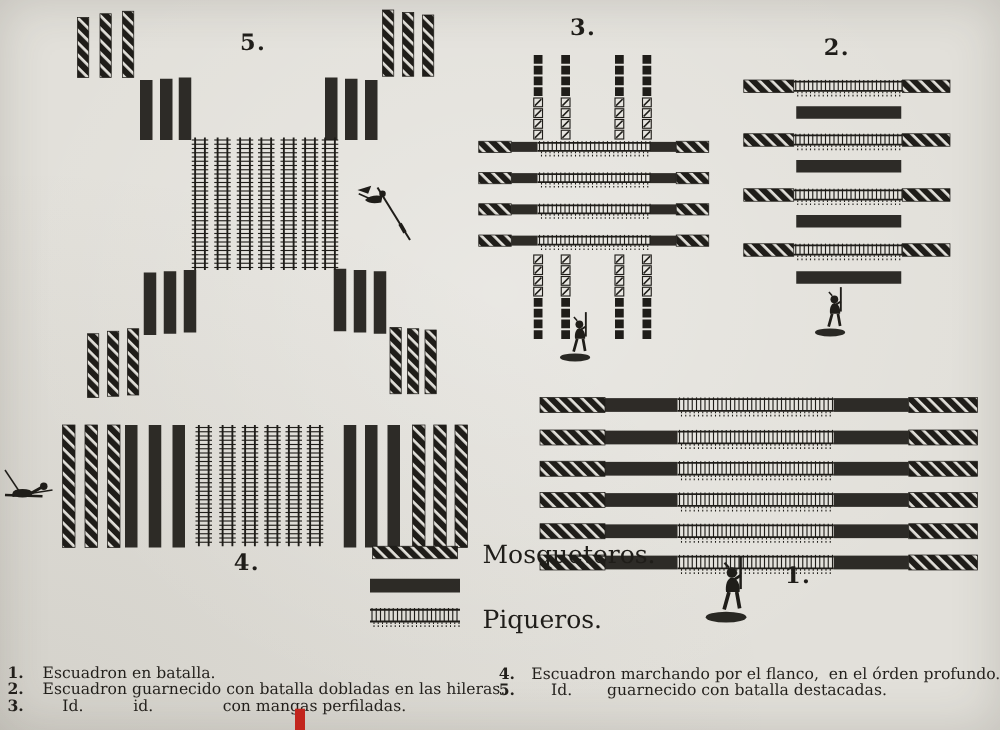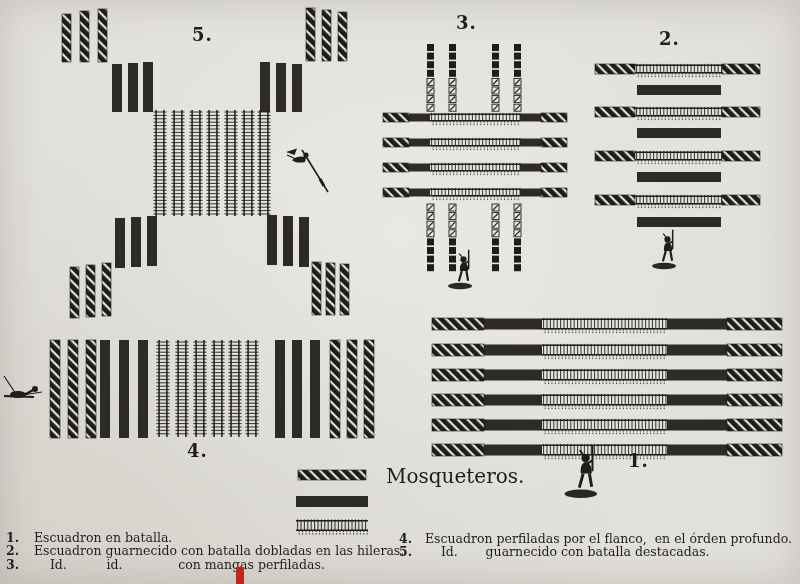--- a/index.html
+++ b/index.html
@@ -9,21 +9,21 @@
     background:#e2e0da;
     background-image:radial-gradient(ellipse at 50% 40%, rgba(255,255,255,.25), rgba(0,0,0,0) 70%),
                      radial-gradient(ellipse at 0% 100%, rgba(90,85,70,.10), rgba(0,0,0,0) 55%);
     box-shadow:inset 0 0 40px rgba(60,55,45,.18);
   }
   #diagram{position:absolute;left:0;top:0;}
   .fnum{
     position:absolute;font-size:18px;font-weight:bold;color:#1f1d19;
     letter-spacing:1px;
   }
-  #legend{position:absolute;left:296px;top:463px;width:230px;}
+  #legend{position:absolute;left:296px;top:430px;width:230px;}
   .leg-row{display:flex;align-items:center;height:26px;}
   .leg-row svg{flex:0 0 auto;}
   .leg-label{margin-left:14px;font-size:20px;color:#1f1d19;white-space:nowrap;}
   .captions{position:absolute;font-size:12.5px;color:#221f1b;line-height:13.4px;}
   #captions-left{left:6px;top:531px;width:392px;}
   #captions-right{left:399px;top:532px;width:398px;}
   .cap-line{display:flex;}
   .cnum{flex:0 0 28px;font-weight:bold;}
   #captions-right .cnum{flex-basis:26px;}
   .ctext{white-space:pre;}
@@ -1715,40 +1715,41 @@
             <line x1="47.39999999999999" y1="13.7" x2="47.39999999999999" y2="17.8" stroke="#1f1d19" stroke-width="0.85" stroke-dasharray="1.4 1.1"></line>
             <line x1="50.79999999999999" y1="13.7" x2="50.79999999999999" y2="17.8" stroke="#1f1d19" stroke-width="0.85" stroke-dasharray="1.4 1.1"></line>
             <line x1="54.19999999999999" y1="13.7" x2="54.19999999999999" y2="17.8" stroke="#1f1d19" stroke-width="0.85" stroke-dasharray="1.4 1.1"></line>
             <line x1="57.59999999999999" y1="13.7" x2="57.59999999999999" y2="17.8" stroke="#1f1d19" stroke-width="0.85" stroke-dasharray="1.4 1.1"></line>
             <line x1="60.999999999999986" y1="13.7" x2="60.999999999999986" y2="17.8" stroke="#1f1d19" stroke-width="0.85" stroke-dasharray="1.4 1.1"></line>
             <line x1="64.39999999999999" y1="13.7" x2="64.39999999999999" y2="17.8" stroke="#1f1d19" stroke-width="0.85" stroke-dasharray="1.4 1.1"></line>
             <line x1="67.8" y1="13.7" x2="67.8" y2="17.8" stroke="#1f1d19" stroke-width="0.85" stroke-dasharray="1.4 1.1"></line>
             <line x1="71.2" y1="13.7" x2="71.2" y2="17.8" stroke="#1f1d19" stroke-width="0.85" stroke-dasharray="1.4 1.1"></line>
           </g>
         </svg>
+        <span class="leg-label">Piqueros.</span>
       </div>
     </div>
   <div id="captions-left" class="captions">
       <div class="cap-line">
         <span class="cnum">1.</span>
         <span class="ctext">Escuadron en batalla.</span>
       </div>
       <div class="cap-line">
         <span class="cnum">2.</span>
         <span class="ctext">Escuadron guarnecido con batalla dobladas en las hileras.</span>
       </div>
       <div class="cap-line">
         <span class="cnum">3.</span>
         <span class="ctext">    Id.          id.              con mangas perfiladas.</span>
       </div>
     </div>
   <div id="captions-right" class="captions">
       <div class="cap-line">
         <span class="cnum">4.</span>
-        <span class="ctext">Escuadron perfiladas por el flanco,  en el órden profundo.</span>
+        <span class="ctext">Escuadron marchando por el flanco,  en el órden profundo.</span>
       </div>
       <div class="cap-line">
         <span class="cnum">5.</span>
         <span class="ctext">    Id.       guarnecido con batalla destacadas.</span>
       </div>
     </div>
   <div id="red-mark"></div>
 </div>
 
 </body></html>

